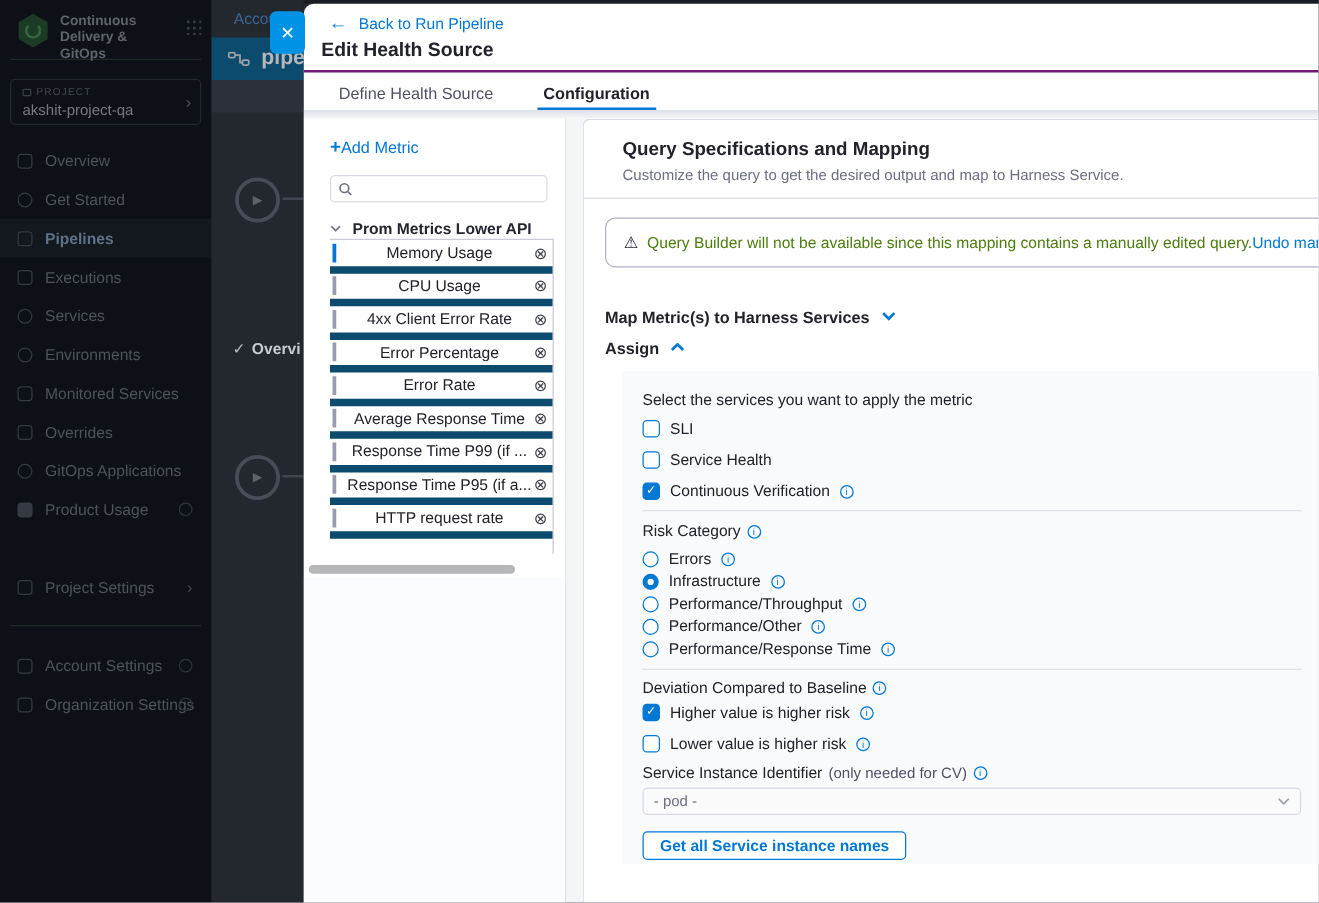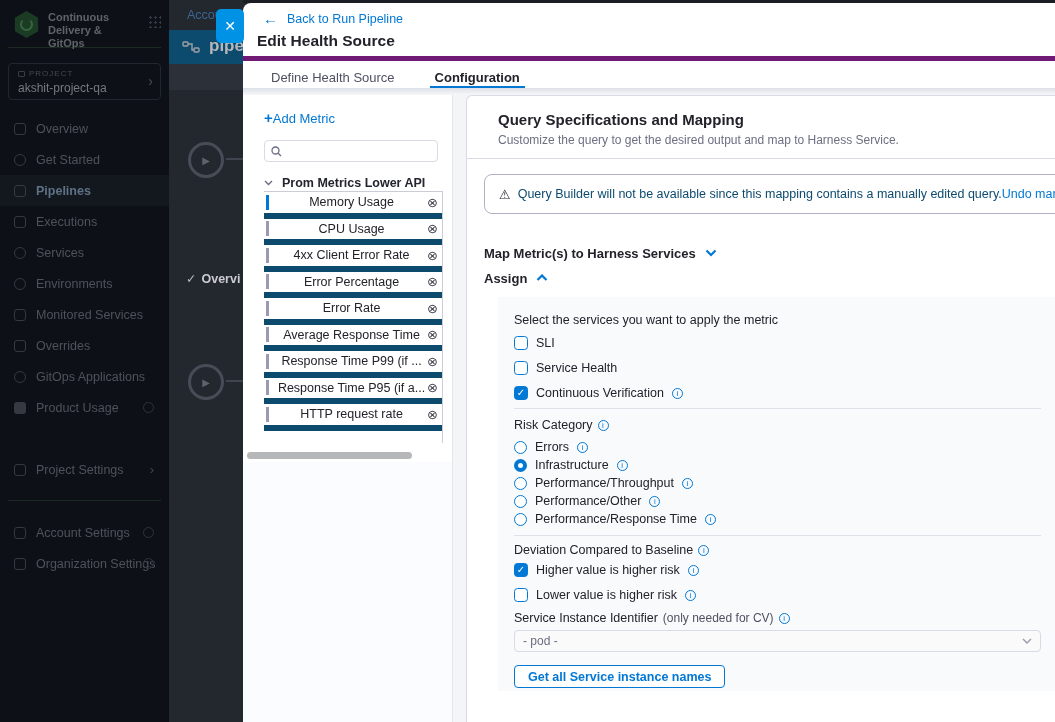--- a/index.html
+++ b/index.html
@@ -47,21 +47,21 @@
   
   #closeBtn { position:absolute; left:216px; top:9px; width:28px; height:34px; background:#0092e4; border-radius:5px; color:#fff; font-size:14px; font-weight:bold; text-align:center; line-height:34px; z-index:6; cursor:pointer; }
 
   
   #modal { position:absolute; left:243px; top:3px; width:812px; height:719px; background:#fff; border-top-left-radius:8px; z-index:5; overflow:hidden; display:flex; flex-direction:column; }
   .m-header { height:53px; padding:8px 0 0 14px; }
   .back-row { display:flex; align-items:center; gap:9px; margin-left:6px; cursor:pointer; width:max-content; }
   .back-arrow { color:#0278d5; font-size:15px; line-height:15px; }
   .back-text { color:#0278d5; font-size:12.5px; }
   .m-title { font-size:15.5px; font-weight:bold; color:#22222a; margin-top:6px; }
-  .tabbar { height:32px; border-top:5px solid #701a75; display:flex; padding-left:23px; gap:30px; }
+  .tabbar { height:32px; border-top:2px solid #701a75; display:flex; padding-left:23px; gap:30px; }
   .tab { font-size:13px; color:#4f5162; padding:9px 5px 0; cursor:pointer; }
   .tab.active { font-weight:bold; color:#22222a; border-bottom:2px solid #0278d5; }
   .tab-shadow { height:7px; background:linear-gradient(#dde0e8,#f6f7f9); }
   .m-body { flex:1; background:#f4f5f7; display:flex; min-height:0; }
 
   
   .left-panel { width:210px; background:#fff; border-right:1px solid #e4e6ed; display:flex; flex-direction:column; }
   .add-metric { margin:14px 0 0 21px; color:#0278d5; font-size:13px; cursor:pointer; width:max-content; }
   .add-plus { font-size:15px; font-weight:600; }
   .search-box { margin:14px 0 0 21px; width:174px; height:22px; border:1px solid #d9dae5; border-radius:4px; background:#fff; display:flex; align-items:center; padding-left:6px; }
@@ -77,21 +77,21 @@
   .h-scroll { margin:9px 0 0 4px; width:165px; height:7px; background:#b6b7b9; border-radius:4px; }
   .lp-bottom { flex:1; background:#fbfcff; margin-top:3px; }
 
   
   .main-panel { flex:1; margin-left:13px; background:#fff; border-left:1px solid #d9dae5; border-top:1px solid #d9dae5; border-top-left-radius:6px; overflow:hidden; }
   .mp-head { padding-top:15px; border-bottom:1px solid #d9dae5; }
   .mp-title { font-size:15px; font-weight:bold; color:#22222a; padding-left:31px; }
   .mp-sub { font-size:12px; color:#6c6e82; padding-left:31px; margin-top:5px; padding-bottom:11px; }
   .warning { margin:15px -10px 0 17px; height:40px; border:1px solid #b0b1c3; border-radius:8px; background:#fff; display:flex; align-items:center; padding:0 0 0 14px; white-space:nowrap; overflow:hidden; }
   .w-icon { font-size:13px; color:#1d1d2b; margin-right:7px; }
-  .w-text { font-size:12.5px; color:#0c4a6e; }
+  .w-text { font-size:12.5px; color:#4d7c0f; }
   .w-link { font-size:12.5px; color:#0278d5; cursor:pointer; text-decoration:none; }
   .sec-row { margin:31px 0 0 17px; display:flex; align-items:center; gap:9px; height:16px; cursor:pointer; }
   .sec-row.assign { margin-top:9px; }
   .sec-label { font-size:13px; font-weight:bold; color:#22222a; }
   .gray-panel { margin:11px -20px 0 31px; height:394px; background:#f9fafc; padding:16px 0 0 16px; }
   .gp-label { font-size:12.5px; color:#22222a; display:flex; align-items:center; gap:5px; }
   .chk-row { display:flex; align-items:center; gap:8px; cursor:pointer; width:max-content; }
   .cb { width:14px; height:14px; border:1.5px solid #0278d5; border-radius:3.5px; background:#fff; flex:none; }
   .cb.checked { background:#0278d5; }
   .tick { display:block; color:#fff; font-size:10px; line-height:11px; text-align:center; }

